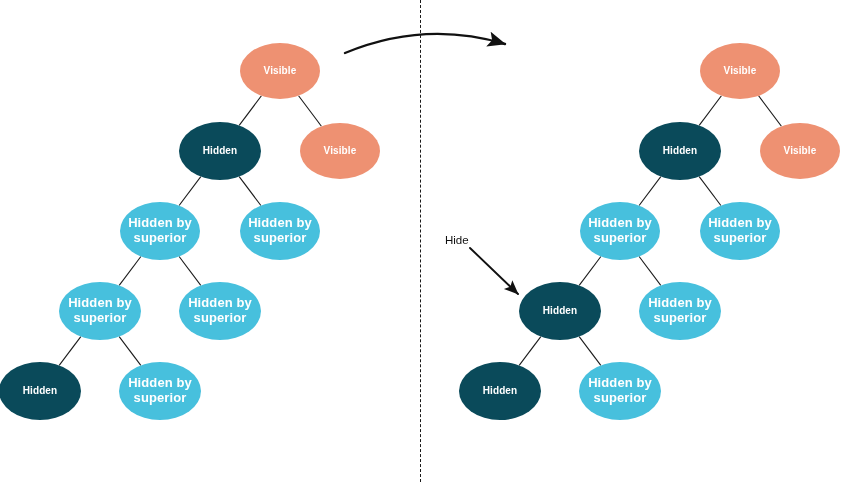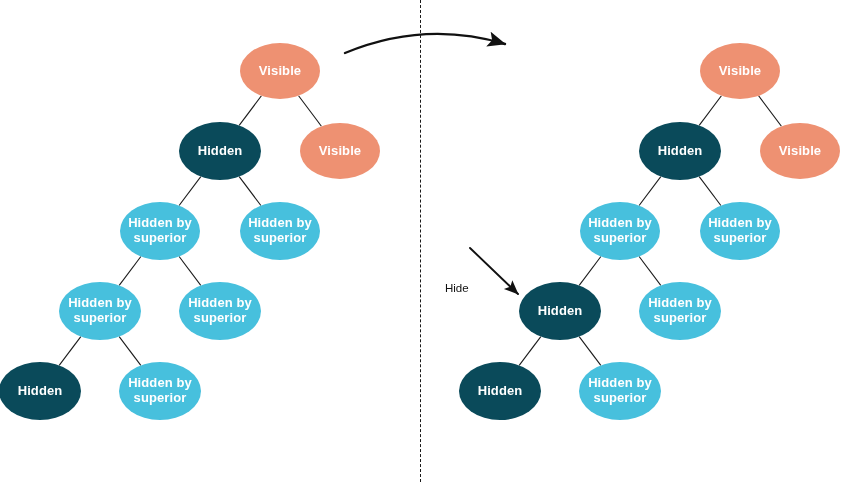--- a/index.html
+++ b/index.html
@@ -33,36 +33,35 @@
     text-align: center;
     border-radius: 50%;
     color: #ffffff;
     font-weight: bold;
     line-height: 1.12;
     box-sizing: border-box;
     padding: 0 4px;
     letter-spacing: 0.1px;
     -webkit-font-smoothing: antialiased;
   }
-  .node.one-line { font-size: 13px; }
+  .node.one-line { font-size: 10px; }
   .node.two-line { font-size: 13px; }
   .divider {
     position: absolute;
     top: 0;
     width: 0;
     height: 482px;
     border-left: 1.3px dashed #1a1a1a;
   }
   .hide-label {
     position: absolute;
     font-size: 11.5px;
     color: #111111;
     font-weight: normal;
     white-space: nowrap;
-    margin-top: 48px;
   }
 </style>
 </head>
 <body>
 
 <div id="canvas">
 
   <svg class="edge-layer" id="edge-layer" width="841" height="482" viewBox="0 0 841 482">
     <defs>
       <marker id="arrowhead" markerWidth="9" markerHeight="9" refX="7.2" refY="3.2" orient="auto" markerUnits="strokeWidth">

